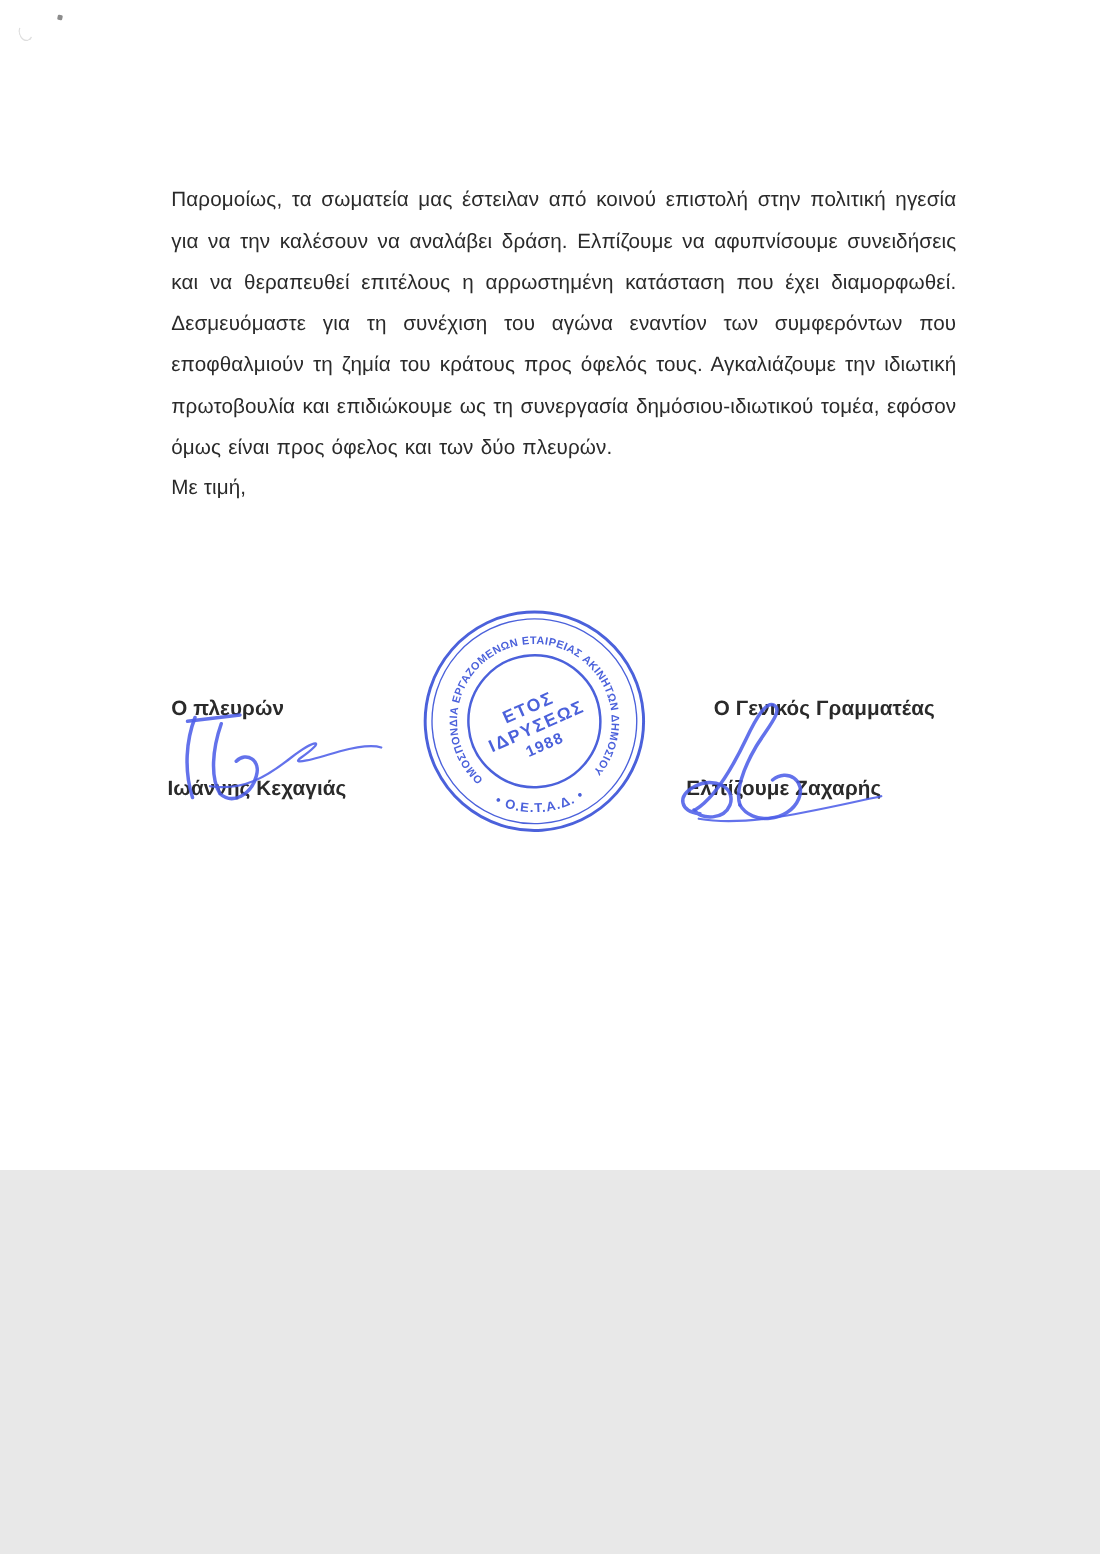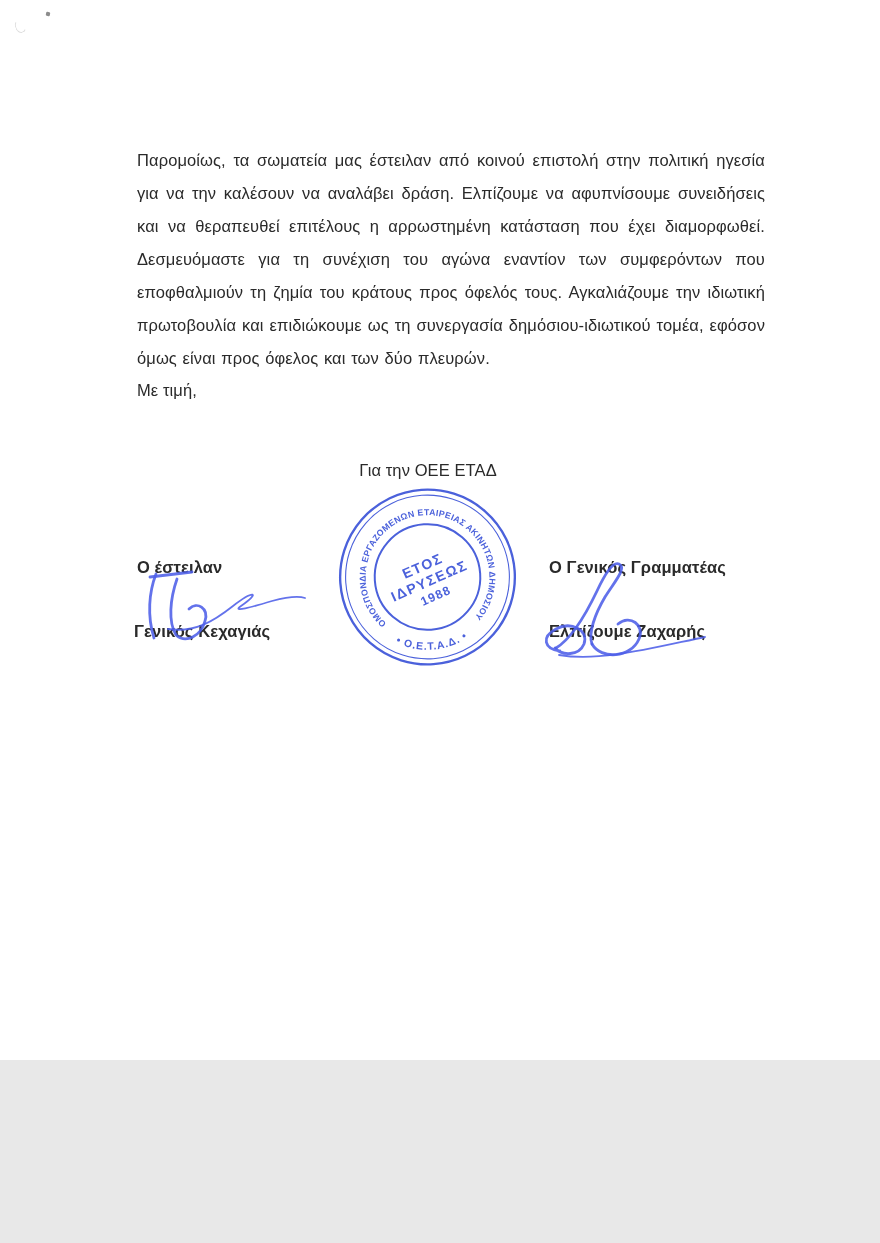--- a/index.html
+++ b/index.html
@@ -1,18 +1,18 @@
 <!DOCTYPE html>
 <html style="--paper: #ffffff; --text: #2a2a2a; --stamp: #3c54d8; --ink: #4d5ee8;"><head>
 <meta charset="utf-8">
 <style>
   html,body{margin:0;padding:0;background:#e8e8e8;}
   .page{
     position:relative;
-    width:880px;height:1060px;
+    width:880px;height:936px;
     background:var(--paper,#ffffff);
     margin:0 auto;
     overflow:hidden;
     font-family:"Liberation Sans","DejaVu Sans",sans-serif;
     color:var(--text,#2a2a2a);
   }
   
   .artifact-1{
     position:absolute;left:46px;top:12px;width:4px;height:4px;
     background:#6f6f6f;border-radius:1px;opacity:.8;transform:rotate(12deg);
@@ -38,21 +38,21 @@
   .sig-title{
     position:absolute;margin:0;font-size:16.5px;line-height:22px;
     font-weight:bold;letter-spacing:.1px;
   }
   .sig-name{
     position:absolute;margin:0;font-size:16.5px;line-height:22px;
     font-weight:bold;letter-spacing:.1px;
   }
   #left-title{left:137px;top:556px;}
   #left-name{left:134px;top:620px;}
-  #right-title{left:549px;top:556px;}
+  #right-title{left:571px;top:556px;}
   #right-name{left:549px;top:620px;}
 
   .stamp{
     position:absolute;left:332px;top:486px;width:191px;height:182px;
     opacity:.92;transform:rotate(-4deg);
   }
   .stamp circle{fill:none;stroke:var(--stamp,#3c54d8);}
   .stamp .c1{stroke-width:2.6;}
   .stamp .c2{stroke-width:1.2;}
   .stamp .c3{stroke-width:2.2;}
@@ -86,21 +86,20 @@
 
 <div class="page">
 
   <span class="artifact-1"></span>
   <span class="artifact-2"></span>
 
   <p class="body-par">Παρομοίως, τα σωματεία μας έστειλαν από κοινού επιστολή στην πολιτική ηγεσία για να την καλέσουν να αναλάβει δράση. Ελπίζουμε να αφυπνίσουμε συνειδήσεις και να θεραπευθεί επιτέλους η αρρωστημένη κατάσταση που έχει διαμορφωθεί. Δεσμευόμαστε για τη συνέχιση του αγώνα εναντίον των συμφερόντων που εποφθαλμιούν τη ζημία του κράτους προς όφελός τους. Αγκαλιάζουμε την ιδιωτική πρωτοβουλία και επιδιώκουμε ως τη συνεργασία δημόσιου-ιδιωτικού τομέα, εφόσον όμως είναι προς όφελος και των δύο πλευρών.</p>
 
   <p class="closing">Με τιμή,</p>
 
-  <p class="behalf">Για την ΟΕΕ ΕΤΑΔ</p>
 
   <svg class="stamp" viewBox="0 0 200 200" aria-hidden="true">
     <circle class="c1" cx="100" cy="100" r="96"></circle>
     <circle class="c2" cx="100" cy="100" r="90"></circle>
     <circle class="c3" cx="100" cy="100" r="58"></circle>
     <defs>
       <path id="arcTop" d="M 56.3 152.1 A 68 68 0 1 1 143.7 152.1" fill="none"></path>
       <path id="arcBottom" d="M 50.7 163 A 80 80 0 0 0 149.2 163" fill="none"></path>
     </defs>
     <text class="ring-text" text-anchor="middle">
@@ -109,22 +108,22 @@
     <text class="ring-bottom" text-anchor="middle">
       <textPath href="#arcBottom" startOffset="50%">• Ο.Ε.Τ.Α.Δ. •</textPath>
     </text>
     <g class="center-text" transform="rotate(-20 100 100)">
       <text x="100" y="92">ΕΤΟΣ</text>
       <text x="100" y="110">ΙΔΡΥΣΕΩΣ</text>
       <text class="year" x="100" y="127">1988</text>
     </g>
   </svg>
 
-  <p class="sig-title" id="left-title">Ο έστειλαν</p>
-  <p class="sig-name" id="left-name">Γενικός Κεχαγιάς</p>
+  <p class="sig-title" id="left-title">Ο πλευρών</p>
+  <p class="sig-name" id="left-name">Ιωάννης Κεχαγιάς</p>
 
   <p class="sig-title" id="right-title">Ο Γενικός Γραμματέας</p>
   <p class="sig-name" id="right-name">Ελπίζουμε Ζαχαρής</p>
 
   <svg class="signatures" viewBox="0 0 880 1243" aria-hidden="true">
 
     <g>
       <path d="M 150 577 L 192 572"></path>
       <path d="M 156 574 C 149 592 147 616 154 638"></path>
       <path d="M 177 579 C 170 599 168 622 176 635 C 186 644 201 636 205 621 C 209 608 197 601 189 609"></path>

